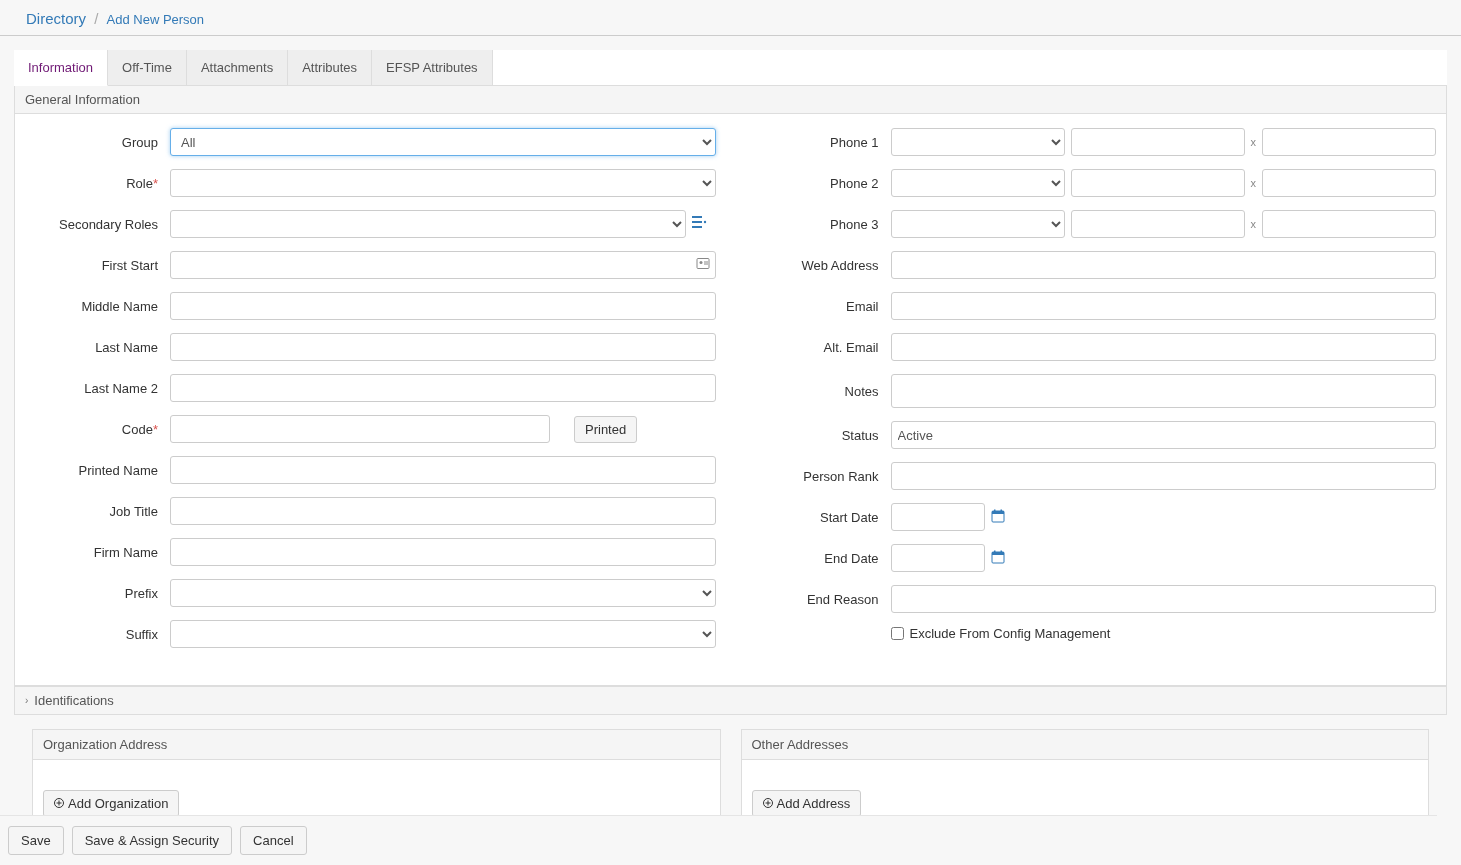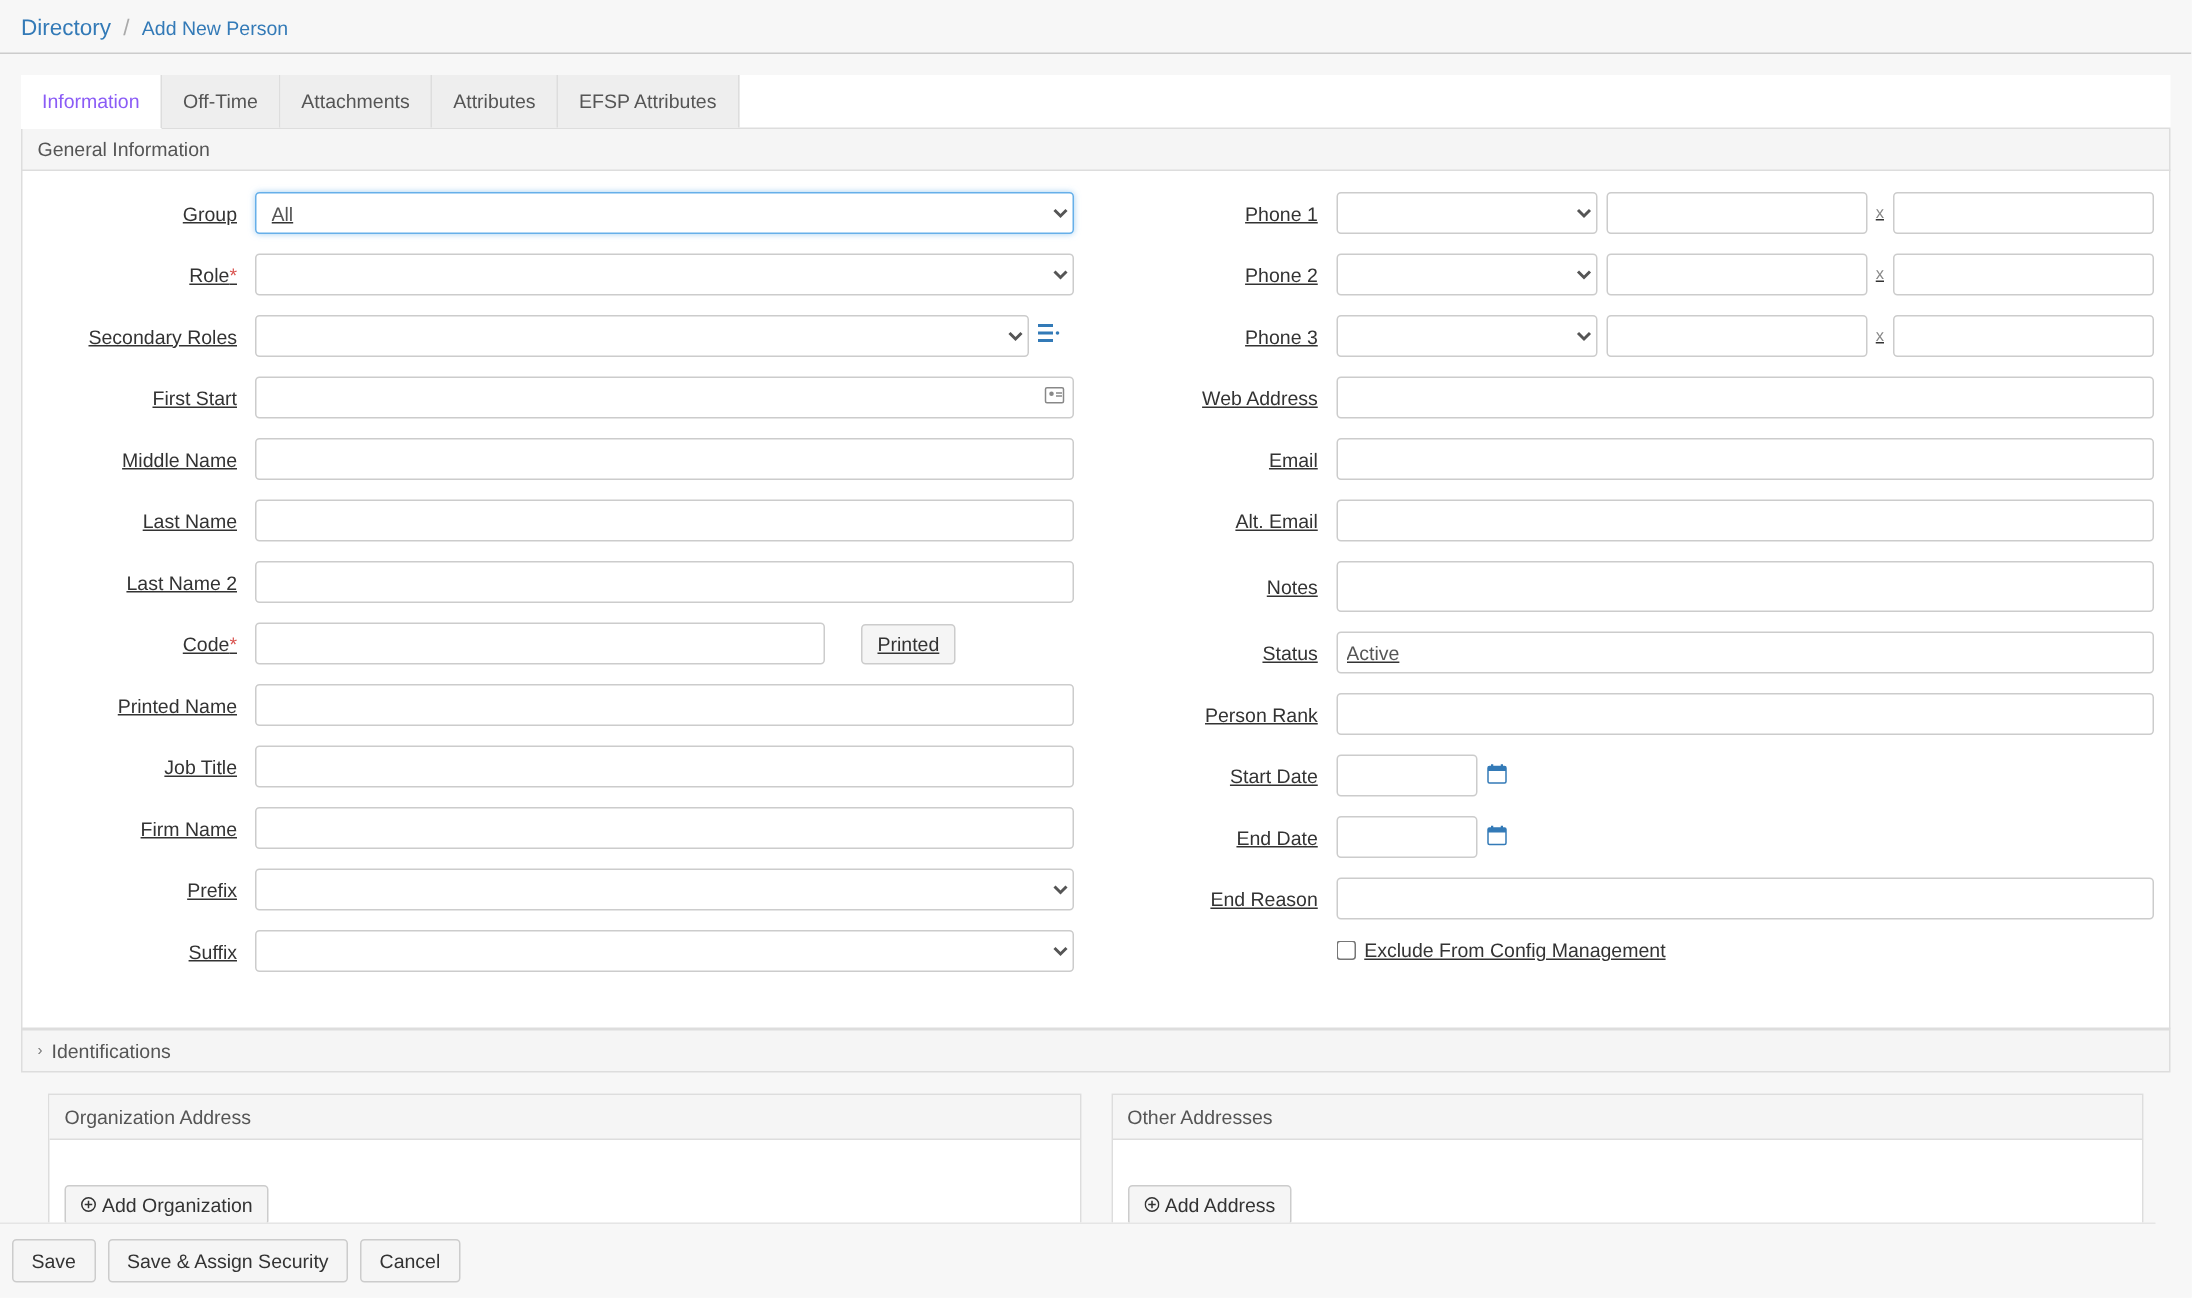--- a/index.html
+++ b/index.html
@@ -1,33 +1,33 @@
 <!DOCTYPE html>
 <html><head>
 <meta charset="utf-8">
 <style>
   * { box-sizing: border-box; }
   html, body { margin: 0; padding: 0; font-family: Arial, Helvetica, sans-serif; font-size: 13px; color: #333; background: #f7f7f7; }
   .page { width: 1461px; height: 865px; background: #f7f7f7; position: relative; overflow: hidden; }
 
   
   .breadcrumb { padding: 10px 14px 8px; font-size: 15px; border-bottom: 1px solid #ccc; }
-  .breadcrumb a { color: #337ab7; text-decoration: none; }
+  .breadcrumb a { color: #337ab7; text-decoration: none; margin-left: 12px; }
   .breadcrumb .sep { color: #aaa; margin: 0 4px; }
   .breadcrumb .current { color: #337ab7; font-size: 13px; text-align: center; }
   .tabs { display: flex; border-bottom: 1px solid #ddd; }
   .tab { padding: 10px 14px; background: #eee; border-right: 1px solid #ddd; cursor: pointer; color: #555; font-size: 13px; }
   .tab.active { background: #fff; color: #555; border-bottom: 1px solid #fff; margin-bottom: -1px; }
-  .tab.active { color: #8b5cf6; }
+  .tab.active { color: #701a75; }
 
   .panel-header { background: #f5f5f5; border: 1px solid #ddd; border-top: none; margin: 0 14px; padding: 6px 10px; color: #555; font-size: 13px; }
   .panel-body { background: #fff; border: 1px solid #ddd; border-top: none; margin: 0 14px; padding: 14px 10px 24px; }
 
   .form-cols { display: flex; gap: 30px; }
-  .col { flex: 1; text-decoration: underline; }
+  .col { flex: 1; }
 
   .form-row { display: flex; align-items: center; margin-bottom: 13px; }
   .form-row label { width: 145px; text-align: right; padding-right: 12px; color: #333; font-size: 13px; }
   .req { color: #d9534f; }
   .form-row .controls { flex: 1; display: flex; align-items: center; gap: 6px; }
 
   input[type=text], select, textarea {
     height: 28px; border: 1px solid #ccc; border-radius: 3px; padding: 2px 6px; font-size: 13px; color: #555; background: #fff;
   }
   .w-full { width: 100%; }

